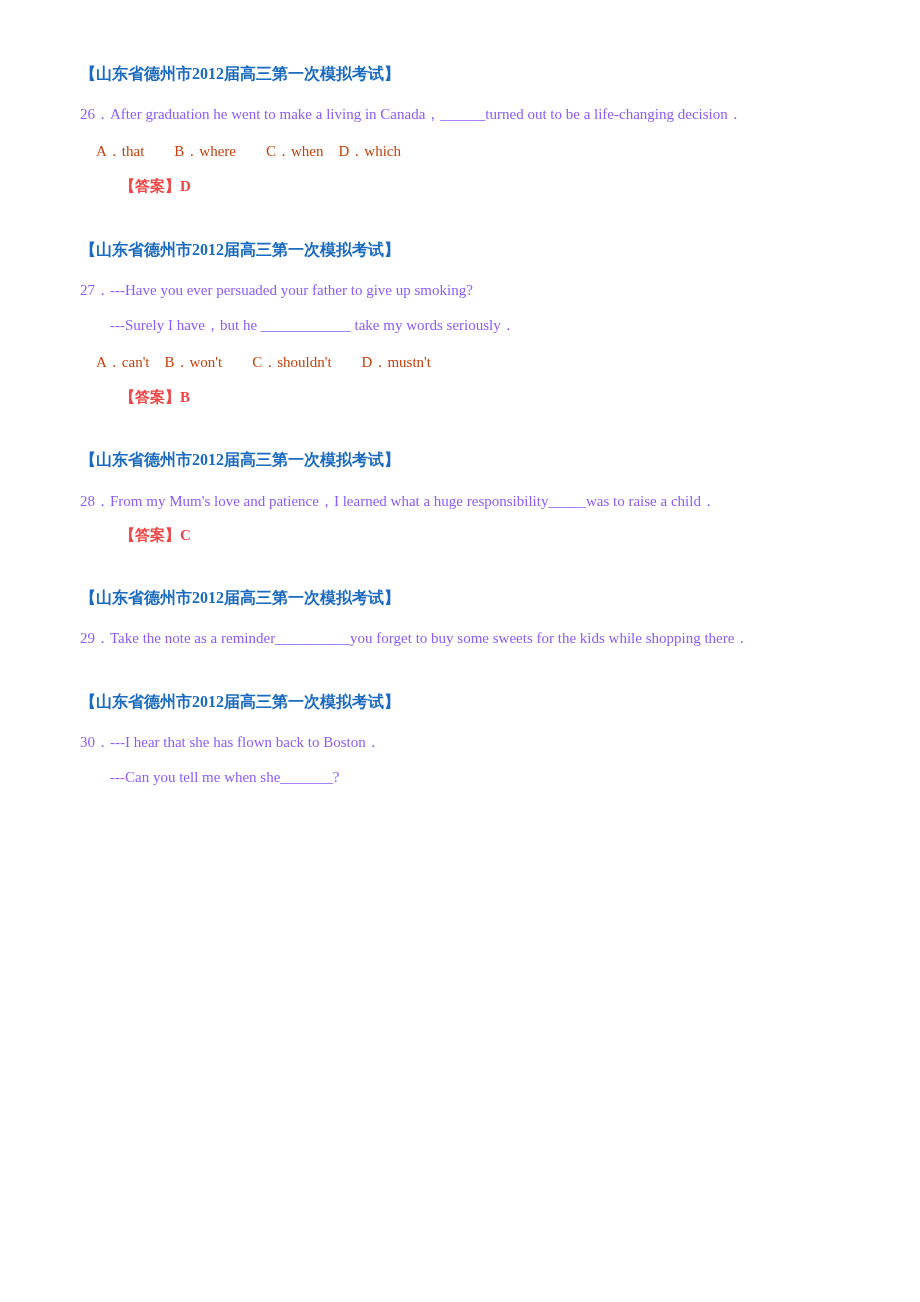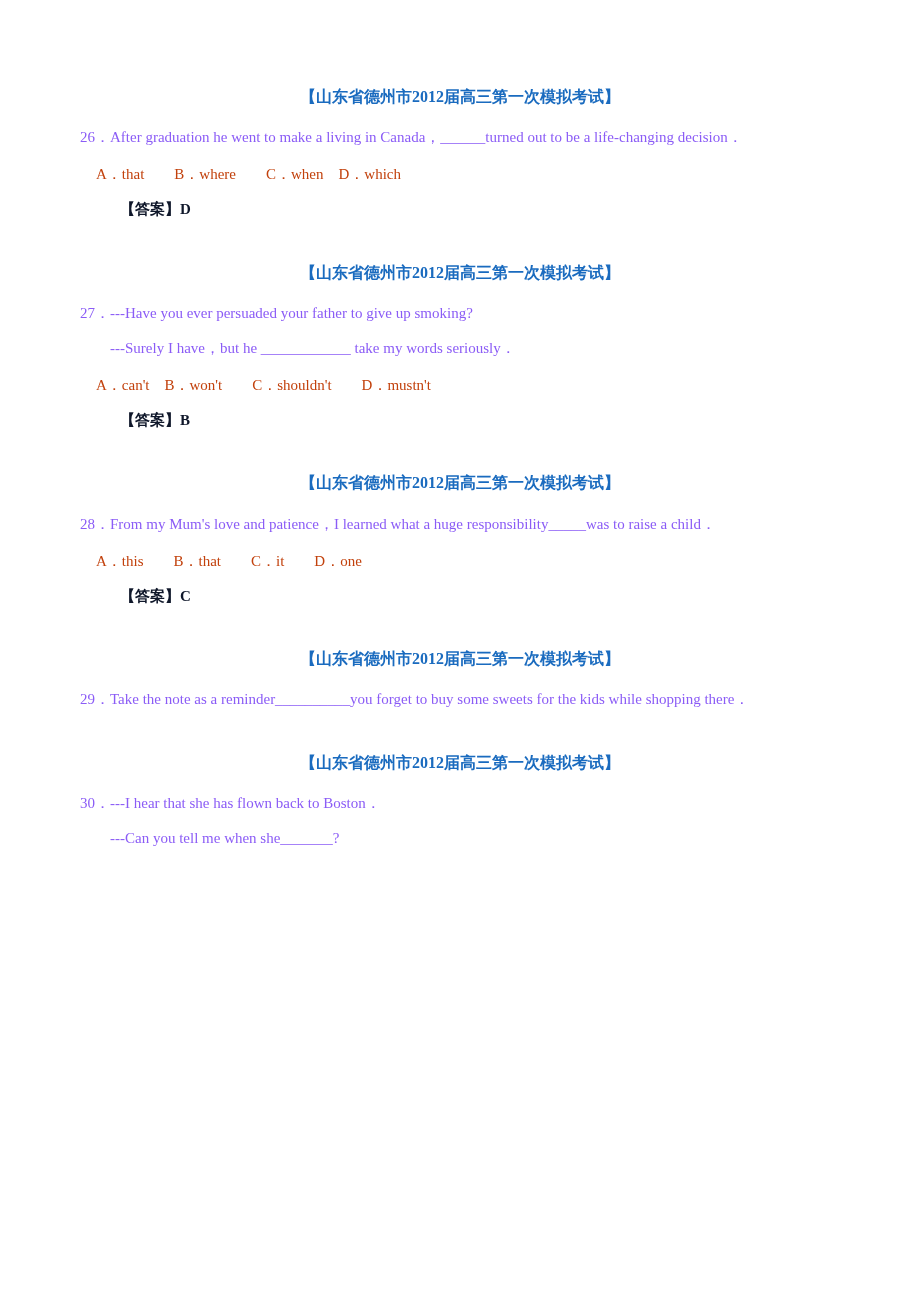--- a/index.html
+++ b/index.html
@@ -17,39 +17,38 @@
       padding: 60px 80px;
       line-height: 1.7;
     }
     .question-block {
       margin-bottom: 36px;
     }
     .exam-title {
       color: #1a6bbf;
       font-size: 16px;
       font-weight: bold;
-      text-align: center;
+      text-align: left;
       margin-bottom: 14px;
-      margin-top: 23px;
     }
     .question-text {
       font-size: 15px;
       color: #8b5cf6;
       margin-bottom: 8px;
       line-height: 1.8;
     }
     .options {
       font-size: 15px;
       color: #c2410c;
       margin-left: 16px;
       margin-bottom: 8px;
       line-height: 2;
     }
     .answer {
-      color: #0f172a;
+      color: #ef4444;
       font-size: 15px;
       font-weight: bold;
       margin-left: 40px;
       margin-top: 4px;
     }
   </style>
 </head>
 <body>
 
 <div class="question-block">
@@ -63,21 +62,20 @@
   <div class="exam-title">【山东省德州市2012届高三第一次模拟考试】</div>
   <div class="question-text">27．---Have you ever persuaded your father to give up smoking?</div>
   <div class="question-text">　　---Surely I have，but he ____________ take my words seriously．</div>
   <div class="options">A．can't　B．won't　　C．shouldn't　　D．mustn't</div>
   <div class="answer">【答案】B</div>
 </div>
 
 <div class="question-block">
   <div class="exam-title">【山东省德州市2012届高三第一次模拟考试】</div>
   <div class="question-text">28．From my Mum's love and patience，I learned what a huge responsibility_____was to raise a child．</div>
-  <div class="options">A．this　　B．that　　C．it　　D．one</div>
   <div class="answer">【答案】C</div>
 </div>
 
 <div class="question-block">
   <div class="exam-title">【山东省德州市2012届高三第一次模拟考试】</div>
   <div class="question-text">29．Take the note as a reminder__________you forget to buy some sweets for the kids while shopping there．</div>
 </div>
 
 <div class="question-block">
   <div class="exam-title">【山东省德州市2012届高三第一次模拟考试】</div>

